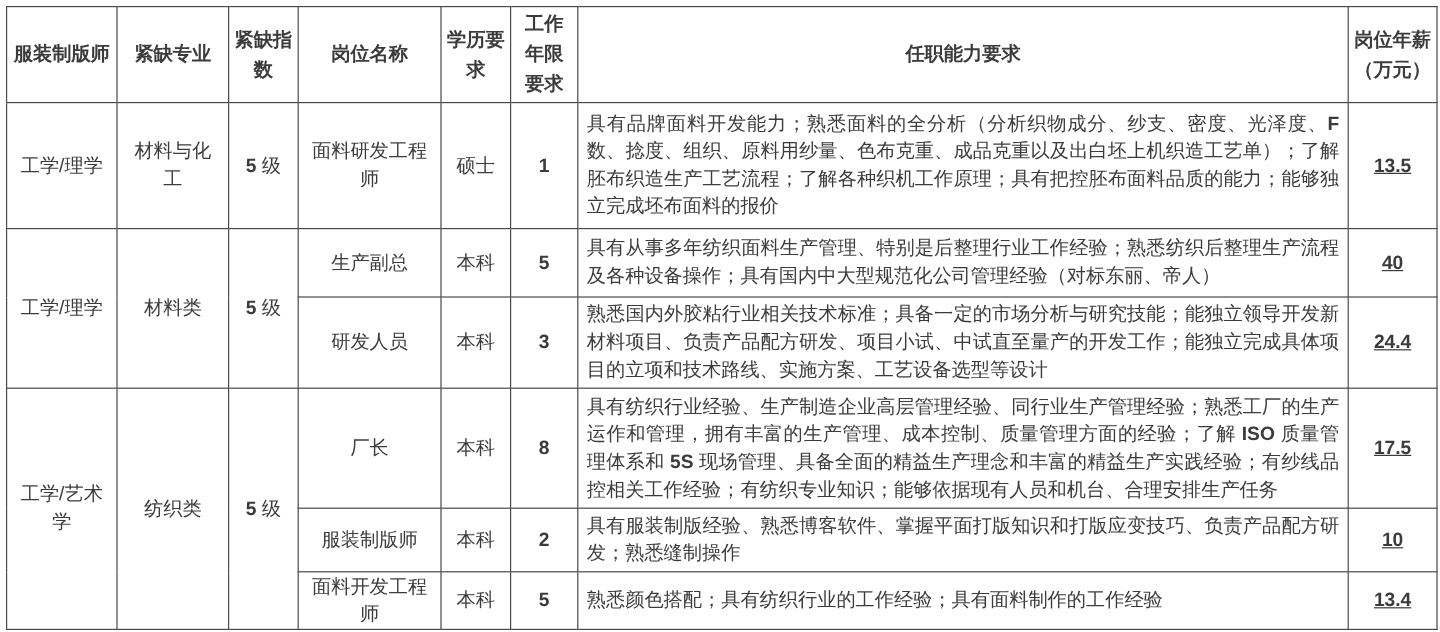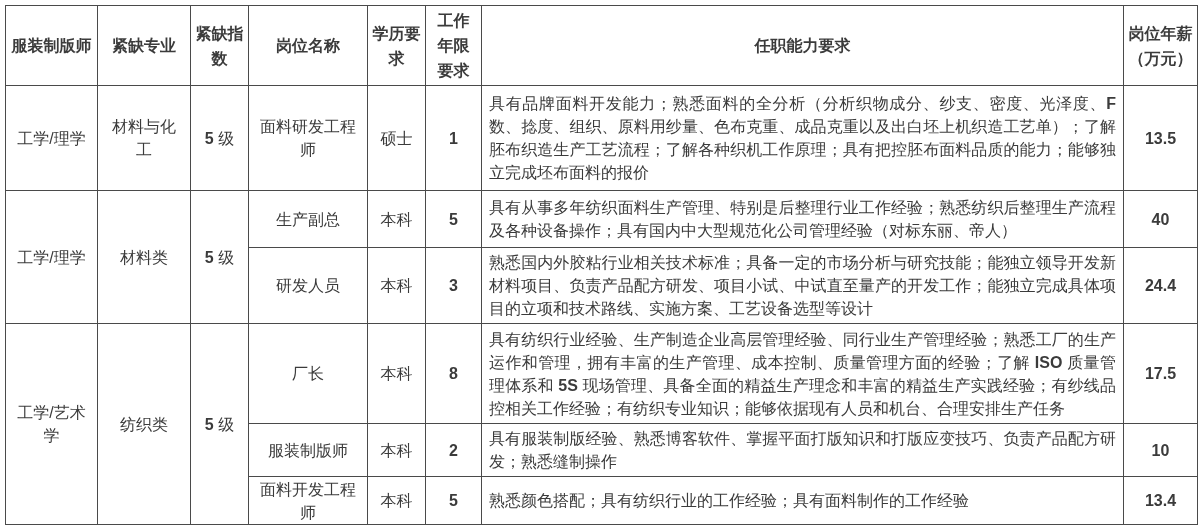--- a/index.html
+++ b/index.html
@@ -35,21 +35,21 @@
   th.h-idx   { padding: 0 6px; }
   th.h-edu   { padding: 0 7px; }
   th.h-yrs   { padding: 0 4px; }
   th.h-sal   { padding: 0 8px; }
   td.c-cat   { padding: 0 8px; }
   td.c-major { padding: 0 10px; }
   td.c-idx   { padding: 0 6px; }
   td.c-pos   { padding: 0 8px; }
   td.c-edu   { padding: 0 7px; }
   td.c-yrs   { padding: 0 4px; }
-  td.c-sal   { padding: 0 6px; }
+  td.c-sal   { padding: 0 6px; text-decoration: underline; }
   td.c-req {
     text-align: justify;
     padding: 3px 7px;
     line-height: 23px;
   }
   tr.row-1 { height: 105px; }
   tr.row-2 { height: 57px; }
   tr.row-3 { height: 70px; }
   tr.row-4 { height: 100px; }
   tr.row-5 { height: 52px; }

